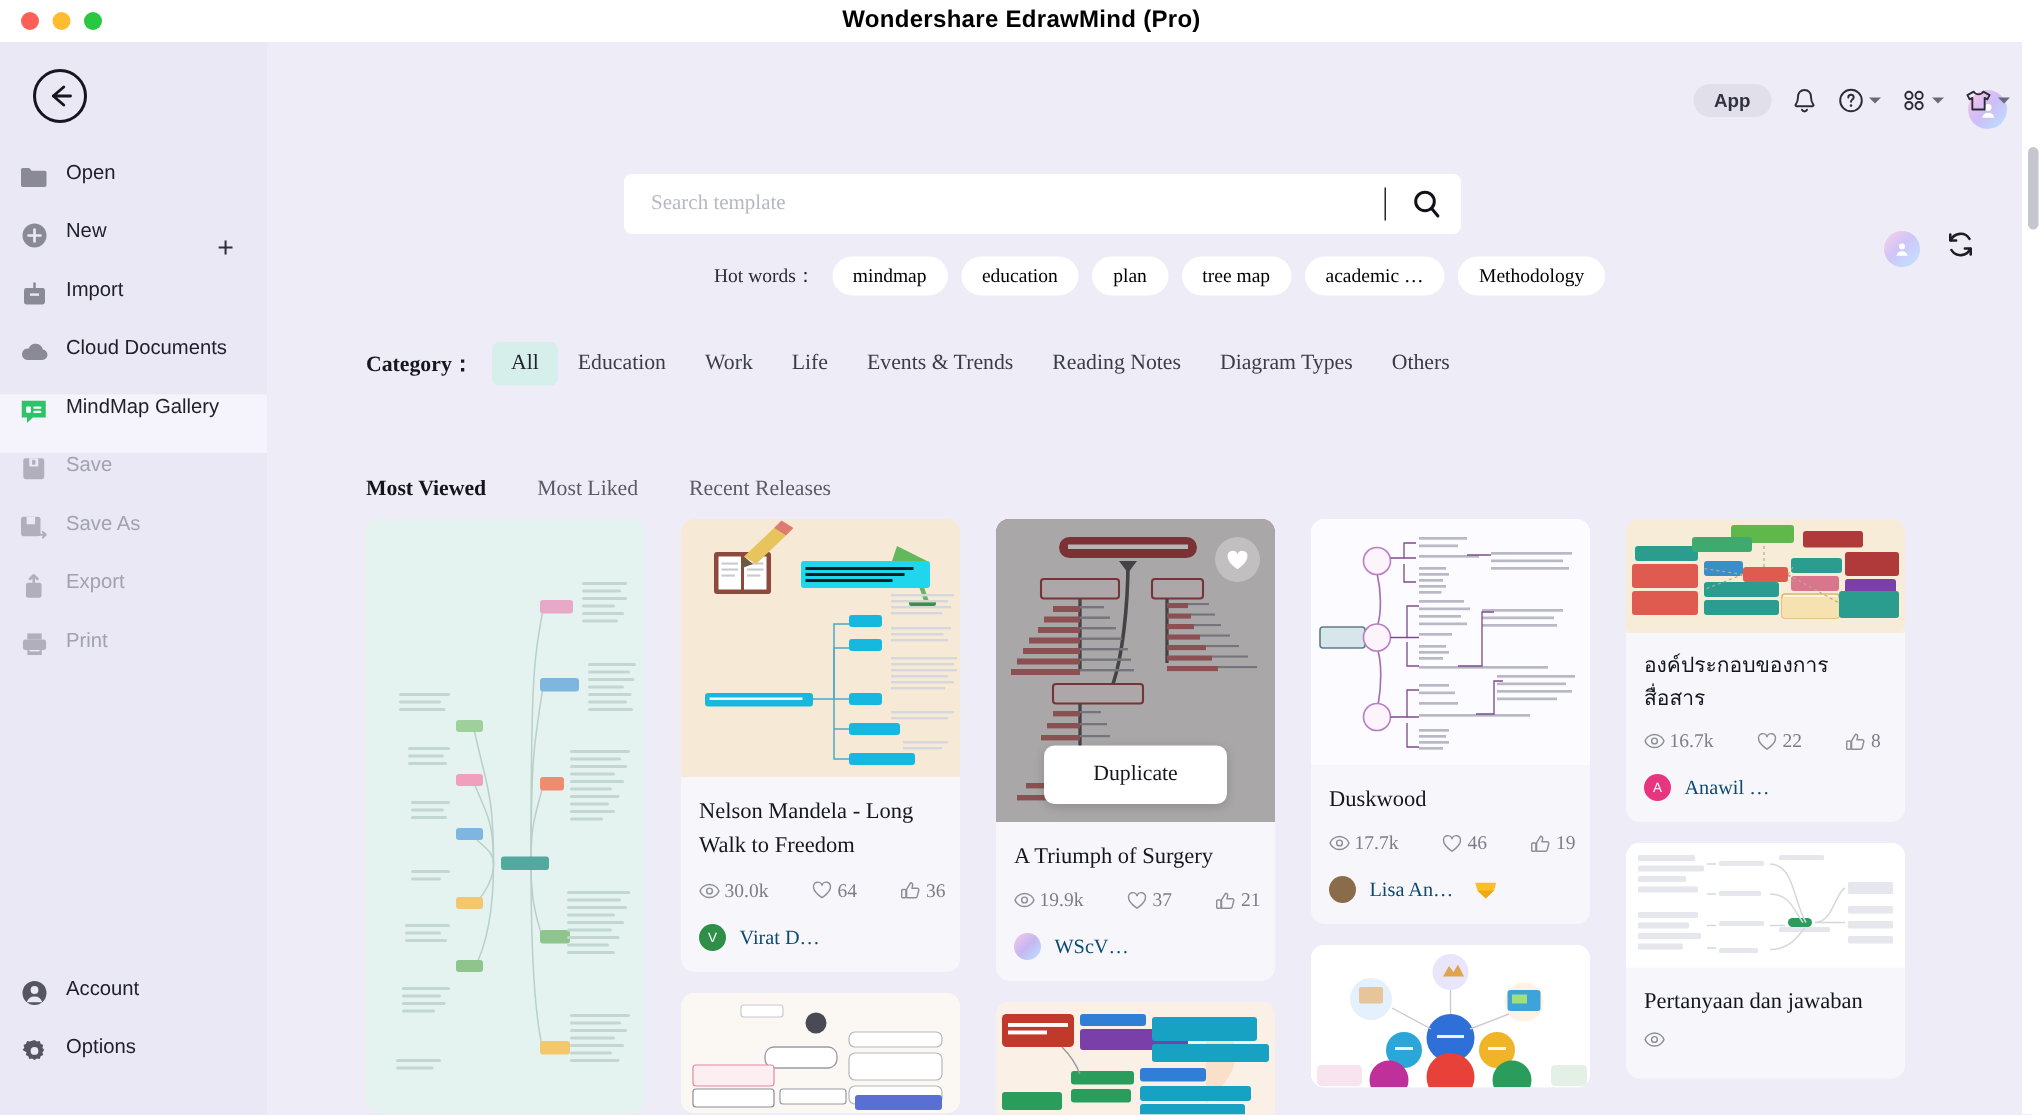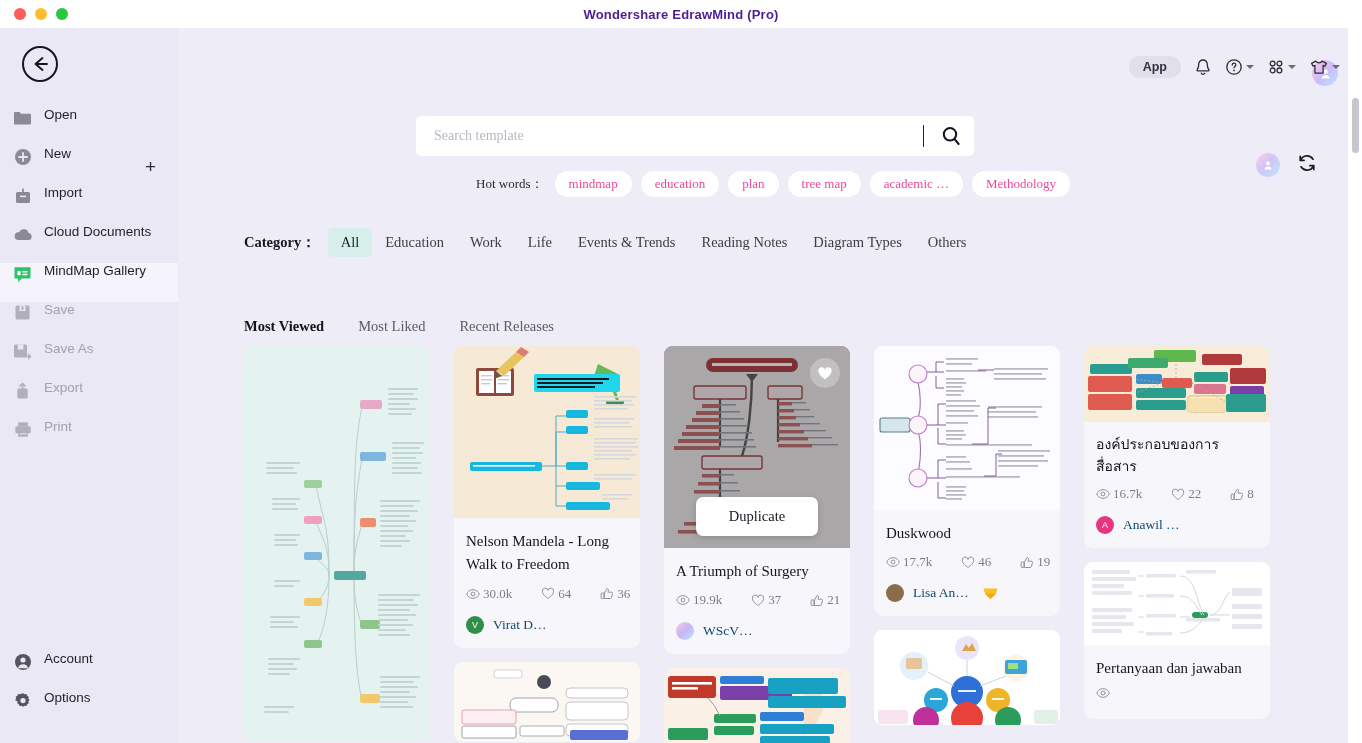--- a/index.html
+++ b/index.html
@@ -18,21 +18,21 @@
     display: flex; align-items: center;
   }
   .traffic { position: absolute; left: 14px; top: 8px; display: flex; gap: 9px; }
   .dot { width: 12px; height: 12px; border-radius: 50%; }
   .dot.red { background: #ff5f57; }
   .dot.yellow { background: #febc2e; }
   .dot.green { background: #28c840; }
   .win-title {
     width: 100%; text-align: center;
     font-family: "Liberation Sans", sans-serif;
-    font-size: 13px; font-weight: bold; color: #4c1d95;
+    font-size: 16px; font-weight: bold; color: #000000;
     letter-spacing: .2px;
   }
 
   
   .sidebar {
     position: absolute; left: 0; top: 28px; width: 178px; height: 715px;
     background: #eae8f4;
   }
   .back-btn {
     position: absolute; left: 22px; top: 18px;
@@ -127,21 +127,21 @@
     display: flex; align-items: center; gap: 9px;
   }
   .hot-label {
     font-family: "Liberation Serif", serif;
     font-size: 13px; color: #2b2b35; margin-right: 2px;
   }
   .chip {
     background: #ffffff; border-radius: 13px;
     padding: 5px 14px;
     font-family: "Liberation Serif", serif;
-    font-size: 13px; color: #ec4899;
+    font-size: 13px; color: #000000;
     cursor: pointer; white-space: nowrap;
   }
 
   
   .category-row {
     position: absolute; left: 66px; top: 200px;
     display: flex; align-items: center;
   }
   .cat-label {
     font-family: "Liberation Serif", serif;

